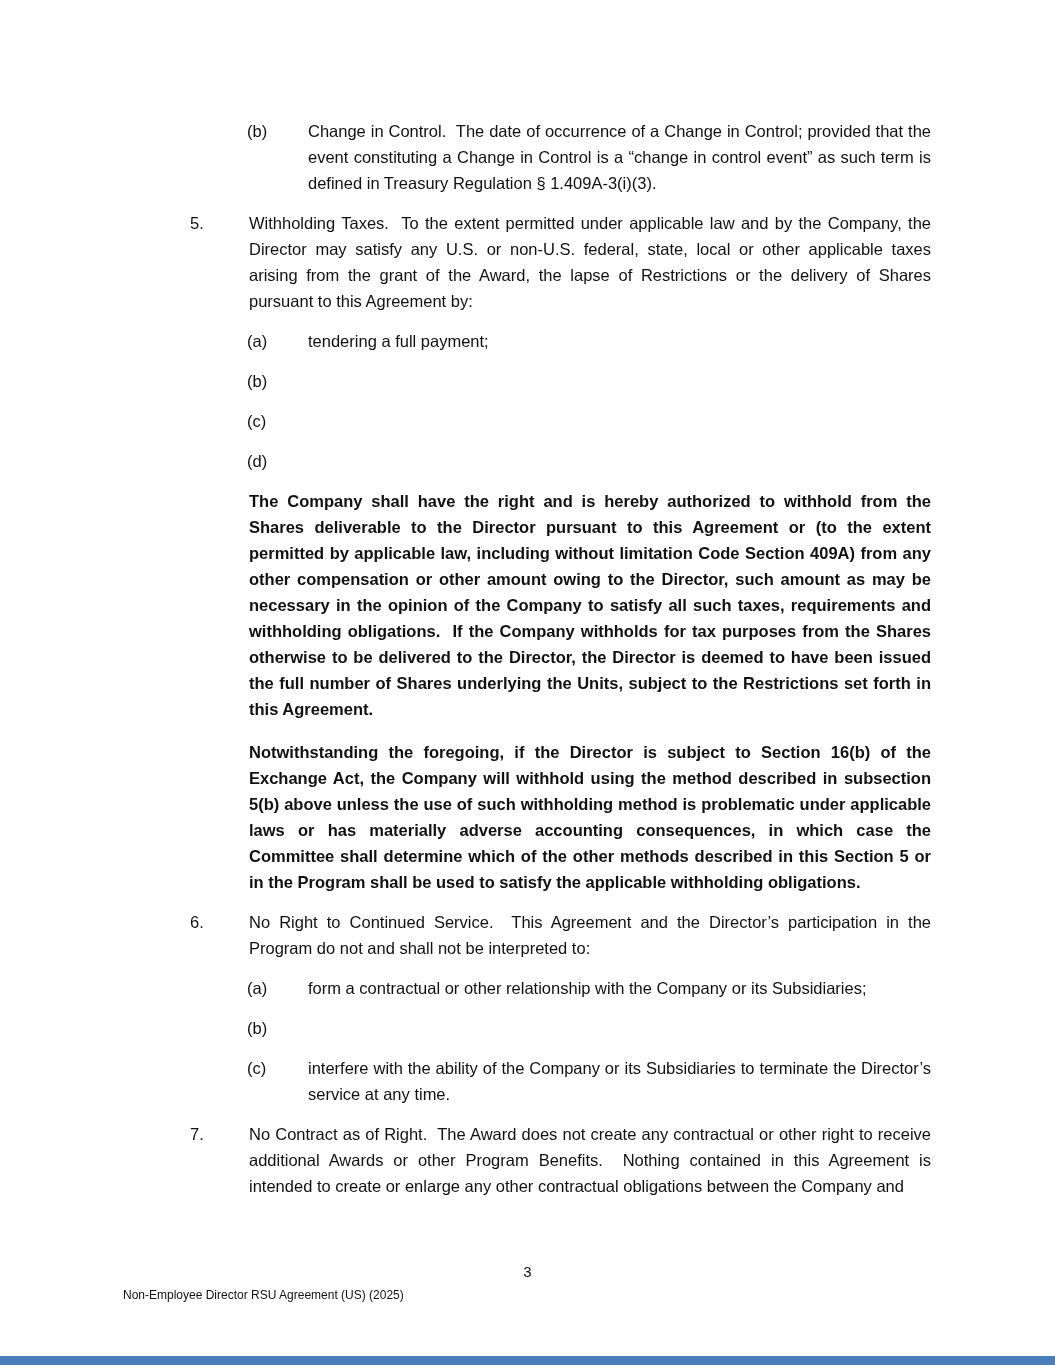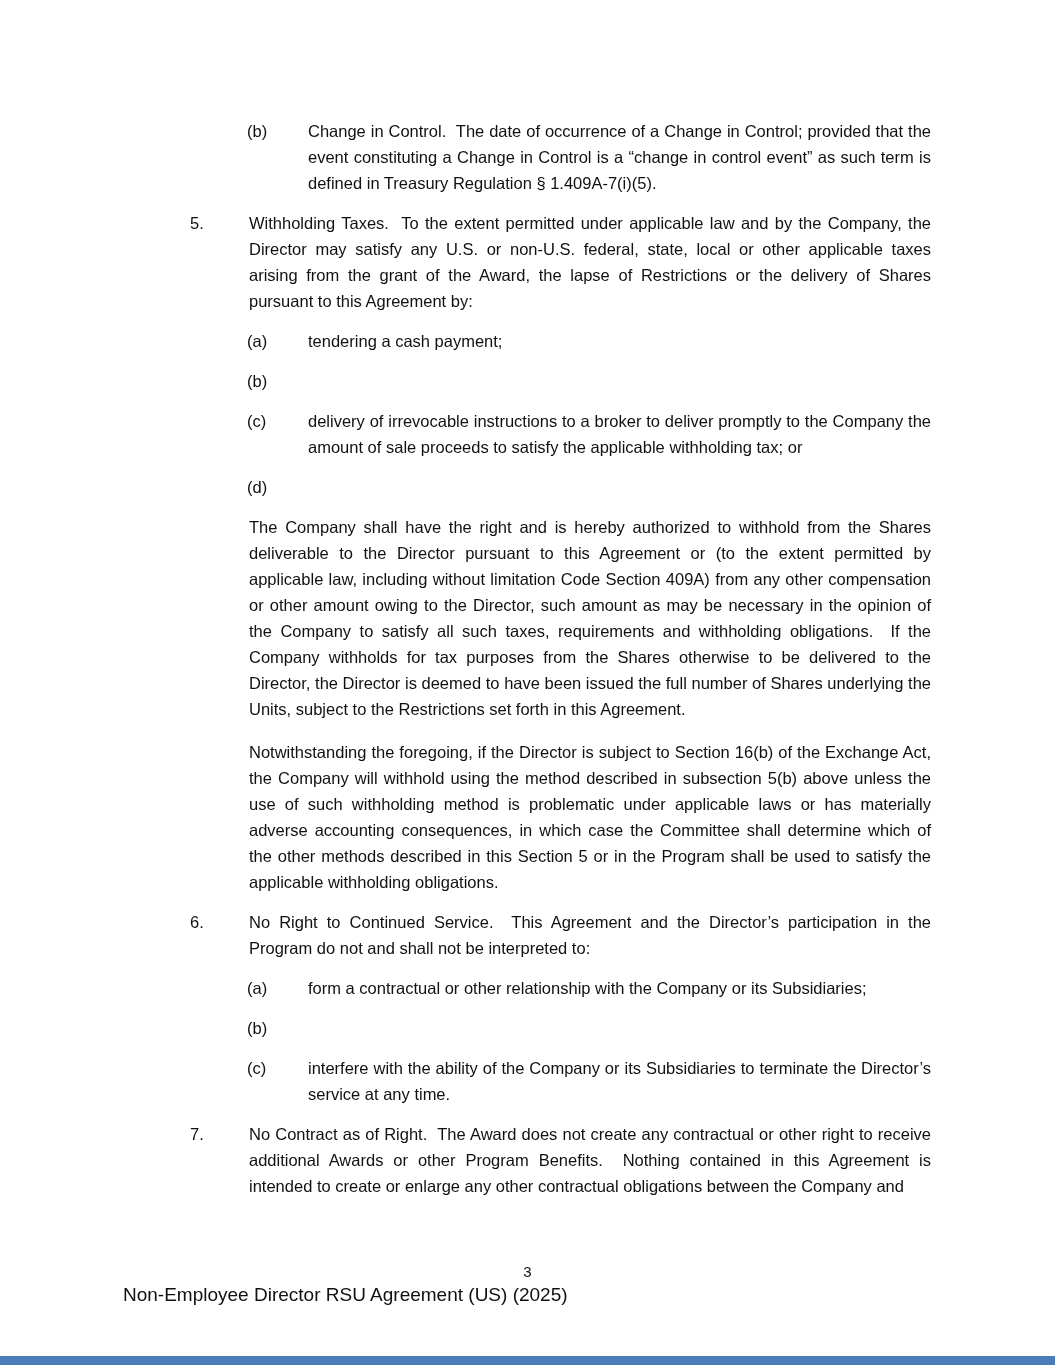--- a/index.html
+++ b/index.html
@@ -38,77 +38,77 @@
     white-space: pre-wrap;
   }
   .numbered { padding-left: 67px; }
   .numbered .label { width: 59px; }
   .lettered { padding-left: 124px; }
   .lettered .label { width: 61px; }
   .para {
     margin: 0 0 14px 126px;
     text-align: justify;
     white-space: pre-wrap;
+    font-weight: bold;
   }
   .mt-lg { margin-top: 17px; }
   .mt-md { margin-top: 14px; }
   .footer-pagenum {
     position: absolute;
     top: 1262px;
     left: 0;
     width: 100%;
     text-align: center;
     font-size: 15px;
     line-height: 20px;
   }
   .footer-line {
     position: absolute;
     top: 1286px;
     left: 123px;
-    font-size: 19px;
+    font-size: 12px;
     line-height: 18px;
   }
   .bottom-bar {
     position: absolute;
     left: 0;
     bottom: 0;
     width: 100%;
     height: 9px;
     background: #4a7ebb;
   }
 </style>
 </head>
 <body>
 
 <div class="page">
 
   <div class="doc">
 
     <div class="block lettered">
       <span class="label">(b)</span>
-      <span class="text">Change in Control.  The date of occurrence of a Change in Control; provided that the event constituting a Change in Control is a “change in control event” as such term is defined in Treasury Regulation § 1.409A-7(i)(5).</span>
+      <span class="text">Change in Control.  The date of occurrence of a Change in Control; provided that the event constituting a Change in Control is a “change in control event” as such term is defined in Treasury Regulation § 1.409A-3(i)(3).</span>
     </div>
 
     <div class="block numbered">
       <span class="label">5.</span>
       <span class="text">Withholding Taxes.  To the extent permitted under applicable law and by the Company, the Director may satisfy any U.S. or non-U.S. federal, state, local or other applicable taxes arising from the grant of the Award, the lapse of Restrictions or the delivery of Shares pursuant to this Agreement by:</span>
     </div>
 
     <div class="block lettered">
       <span class="label">(a)</span>
-      <span class="text">tendering a cash payment;</span>
+      <span class="text">tendering a full payment;</span>
     </div>
 
     <div class="block lettered">
       <span class="label">(b)</span>
     </div>
 
     <div class="block lettered">
       <span class="label">(c)</span>
-      <span class="text">delivery of irrevocable instructions to a broker to deliver promptly to the Company the amount of sale proceeds to satisfy the applicable withholding tax; or</span>
     </div>
 
     <div class="block lettered">
       <span class="label">(d)</span>
     </div>
 
     <p class="para">The Company shall have the right and is hereby authorized to withhold from the Shares deliverable to the Director pursuant to this Agreement or (to the extent permitted by applicable law, including without limitation Code Section 409A) from any other compensation or other amount owing to the Director, such amount as may be necessary in the opinion of the Company to satisfy all such taxes, requirements and withholding obligations.  If the Company withholds for tax purposes from the Shares otherwise to be delivered to the Director, the Director is deemed to have been issued the full number of Shares underlying the Units, subject to the Restrictions set forth in this Agreement.</p>
 
     <p class="para mt-lg">Notwithstanding the foregoing, if the Director is subject to Section 16(b) of the Exchange Act, the Company will withhold using the method described in subsection 5(b) above unless the use of such withholding method is problematic under applicable laws or has materially adverse accounting consequences, in which case the Committee shall determine which of the other methods described in this Section 5 or in the Program shall be used to satisfy the applicable withholding obligations.</p>
 

